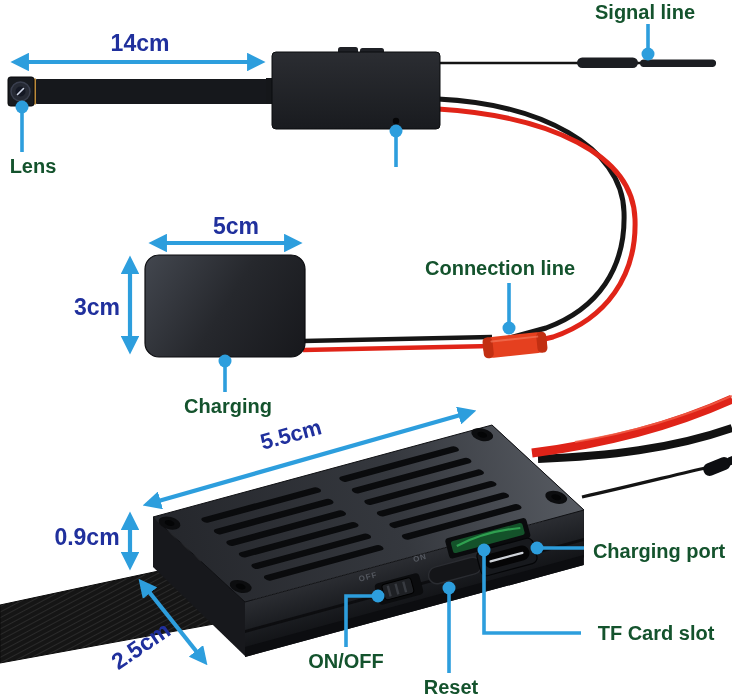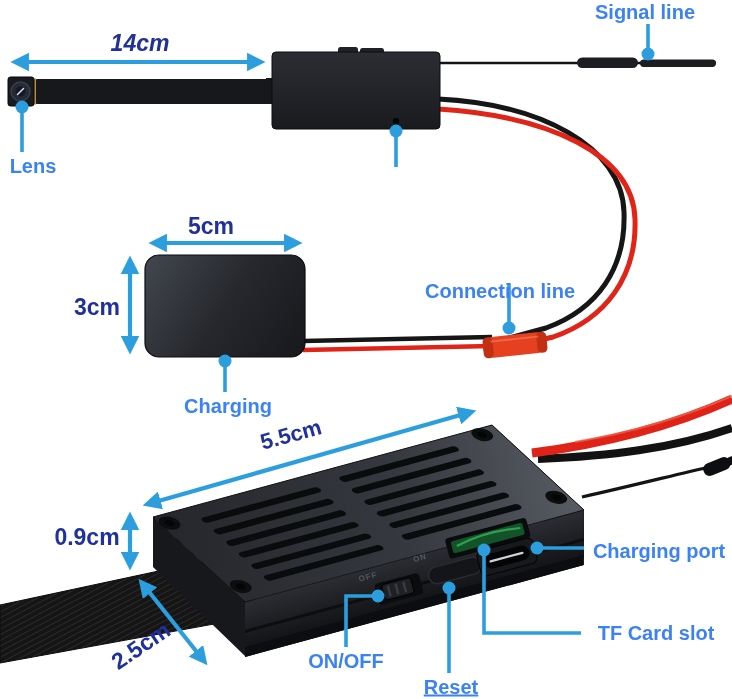--- a/index.html
+++ b/index.html
@@ -1,19 +1,19 @@
 <!DOCTYPE html>
 <html><head>
 <meta charset="utf-8">
 <style>
   html,body{margin:0;padding:0;background:#fff;}
   .stage{position:relative;width:732px;height:699px;background:#ffffff;overflow:hidden;
          font-family:"Liberation Sans",sans-serif;}
   .stage svg{position:absolute;left:0;top:0;}
-  .lbl{position:absolute;font:700 20px "Liberation Sans",sans-serif;color:#3b82f6;
+  .lbl{position:absolute;font:700 20px "Liberation Sans",sans-serif;color:#14532d;
        white-space:nowrap;transform:translate(-50%,-50%);text-align:right;}
   .dim{position:absolute;font:700 23px "Liberation Sans",sans-serif;color:#20309d;
        white-space:nowrap;transform:translate(-50%,-50%);}
   .dim.rot15{transform:translate(-50%,-50%) rotate(-15deg);font-size:22px;}
   .dim.rot34{transform:translate(-50%,-50%) rotate(-34deg);}
   .marking{position:absolute;font:700 8px "Liberation Sans",sans-serif;color:#5c6068;
        white-space:nowrap;letter-spacing:1px;opacity:.85;
        transform:translate(-50%,-50%) rotate(-15deg);}
 </style>
 </head>
@@ -200,30 +200,30 @@
       <circle cx="225" cy="361" r="6.5"></circle>
       <circle cx="509" cy="328" r="6.5"></circle>
       <circle cx="378" cy="596" r="6.5"></circle>
       <circle cx="449" cy="588" r="6.5"></circle>
       <circle cx="484" cy="550" r="6.5"></circle>
       <circle cx="537" cy="548" r="6.5"></circle>
     </g>
   </g>
 </svg>
 
-<div class="dim" style="left:140px;top:43px;font-style:italic;">14cm</div>
+<div class="dim" style="left:140px;top:43px;">14cm</div>
 <div class="lbl" style="left:645px;top:12px;">Signal line</div>
 <div class="lbl" style="left:33px;top:166px;">Lens</div>
-<div class="dim" style="left:211px;top:226px;">5cm</div>
+<div class="dim" style="left:236px;top:226px;">5cm</div>
 <div class="dim" style="left:97px;top:307px;">3cm</div>
 <div class="lbl" style="left:228px;top:406px;">Charging</div>
-<div class="lbl" style="left:500px;top:268px;margin-top:23px;">Connection line</div>
+<div class="lbl" style="left:500px;top:268px;">Connection line</div>
 <div class="dim rot15" style="left:291px;top:435px;">5.5cm</div>
 <div class="dim" style="left:87px;top:537px;text-align:right;">0.9cm</div>
 <div class="dim rot34" style="left:141px;top:646px;">2.5cm</div>
 <div class="lbl" style="left:346px;top:661px;">ON/OFF</div>
-<div class="lbl" style="left:451px;top:687px;text-decoration:underline;">Reset</div>
+<div class="lbl" style="left:451px;top:687px;">Reset</div>
 <div class="lbl" style="left:656px;top:633px;">TF Card slot</div>
 <div class="lbl" style="left:659px;top:551px;">Charging port</div>
 <div class="marking" style="left:368px;top:577px;">OFF</div>
 <div class="marking" style="left:420px;top:558px;">ON</div>
 
 </div>
 
 </body></html>

